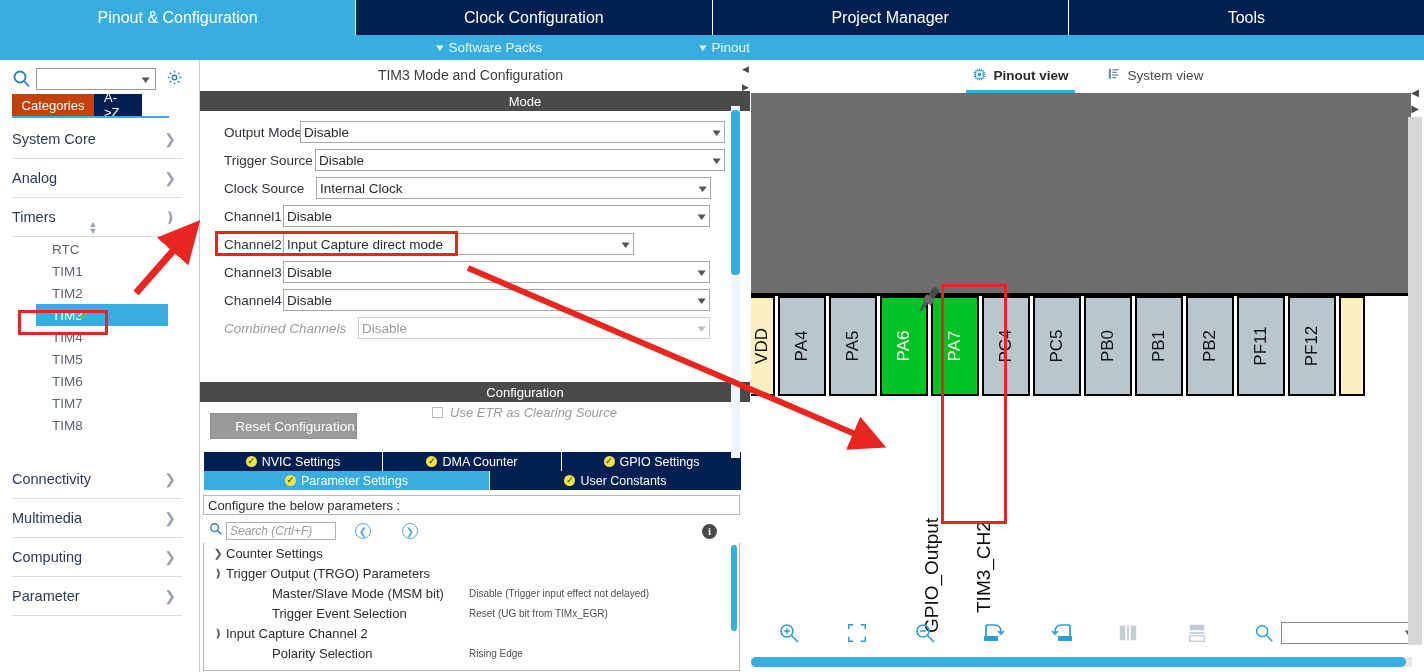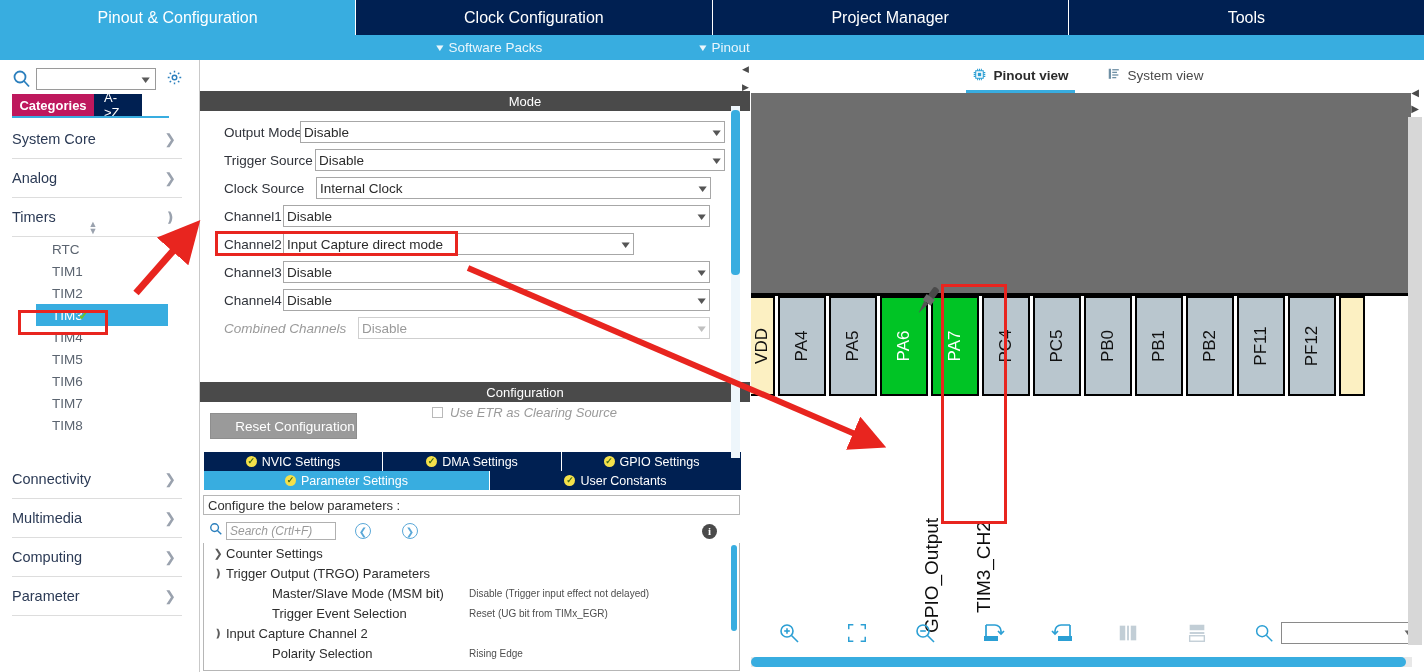--- a/index.html
+++ b/index.html
@@ -24,21 +24,21 @@
 
   
   .sidebar{position:absolute;left:0;top:60px;width:200px;height:612px;background:#ffffff;border-right:1px solid #c9c9c9;box-sizing:border-box;}
   .searchrow{position:absolute;left:0;top:4px;width:200px;height:30px;display:flex;align-items:center;}
   .mag{width:20px;height:20px;margin-left:12px;color:#2b7fbd;}
   .searchbox{margin-left:4px;width:120px;height:22px;border:1px solid #9a9a9a;background:#fff;display:flex;align-items:center;justify-content:flex-end;box-sizing:border-box;}
   .searchbox .cv{color:#5a5a5a;font-size:11px;margin-right:6px;transform:scaleX(1.5);}
   .gear{margin-left:10px;color:#2b7fbd;}
   .catrow{position:absolute;left:12px;top:34px;display:flex;height:22px;}
   .catbtn{display:flex;align-items:center;justify-content:center;font-size:13px;padding:0 10px;box-sizing:border-box;}
-  .catbtn.sel{background:#be185d;color:#ffffff;font-weight:bold;}
+  .catbtn.sel{background:#c2410c;color:#ffffff;}
   .catbtn.unsel{background:#002052;color:#ffffff;}
   .catunder{position:absolute;left:12px;top:56px;width:157px;height:2px;background:#38ade0;}
 
   .catlist{position:absolute;left:12px;top:60px;width:170px;}
   .catitem{position:relative;height:39px;display:flex;align-items:center;justify-content:space-between;
            border-bottom:1px solid #dddddd;color:#2b3a55;font-size:14.5px;box-sizing:border-box;}
   .catitem .arw{color:#9aa2ae;font-size:14px;margin-right:6px;}
   .spin{position:absolute;left:86px;top:161px;width:14px;height:14px;color:#9aa2ae;font-size:9px;line-height:7px;text-align:center;}
 
   .timerlist{position:absolute;left:36px;top:178px;width:132px;}
@@ -264,20 +264,21 @@
       </div>
       <div class="catitem">
         <span>Parameter</span>
         <span class="arw">❯</span>
       </div>
     </div>
   </div>
 
   <div class="midpanel">
 
+    <div class="midtitle">TIM3 Mode and Configuration</div>
     <div class="bandhdr" style="top:31px;">Mode</div>
 
     <div class="formrow" style="top:59px;left:24px;width:510px;">
       <span class="flabel" style="width:76px;">Output Mode</span>
       <div class="fsel" style="width:425px;">
         <span class="ftext">Disable</span>
         <span class="fcv">▾</span>
       </div>
     </div>
 
@@ -347,21 +348,21 @@
 
   <div class="resetbtn">Reset Configuration</div>
 
   <div class="tabrow" style="top:452px;width:537px;">
     <div class="cfgtab" style="width:179px;">
       <span class="dot">✓</span>
       <span>NVIC Settings</span>
     </div>
     <div class="cfgtab" style="width:179px;">
       <span class="dot">✓</span>
-      <span>DMA Settings</span>
+      <span>DMA Counter</span>
     </div>
     <div class="cfgtab" style="width:179px;">
       <span class="dot">✓</span>
       <span>GPIO Settings</span>
     </div>
   </div>
 
   <div class="tabrow" style="top:471px;width:537px;">
     <div class="cfgtab active" style="width:286px;">
       <span class="dot">✓</span>

